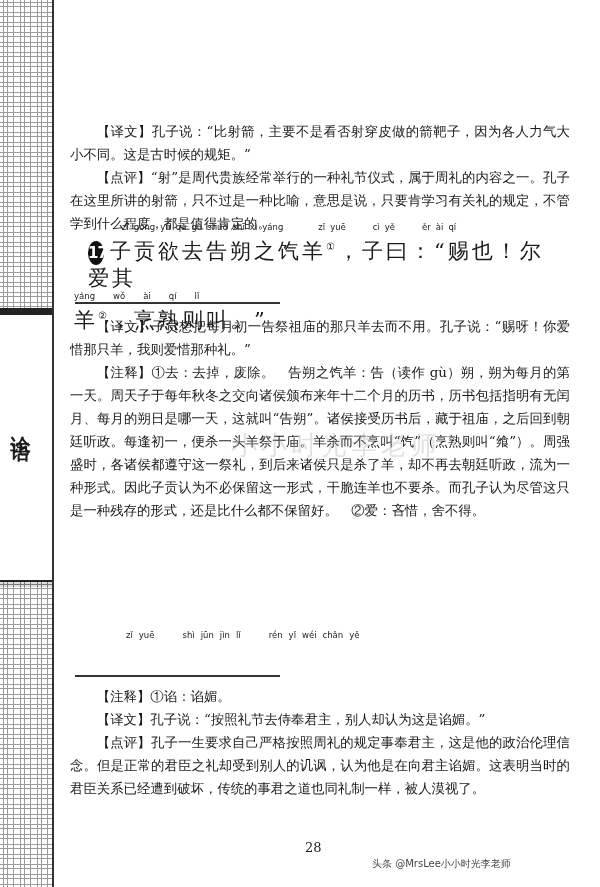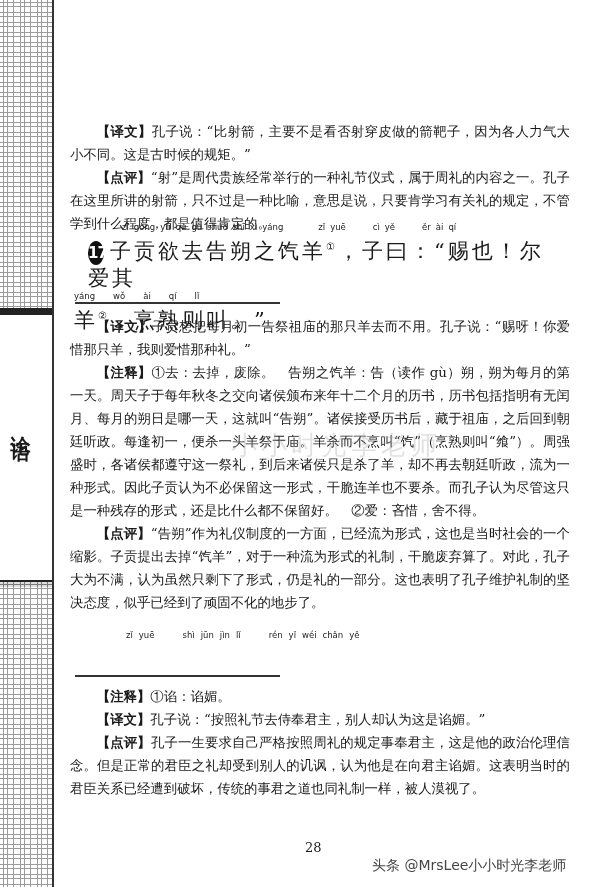--- a/index.html
+++ b/index.html
@@ -12,28 +12,28 @@
       repeating-linear-gradient(90deg, transparent 0 3px, #8a8a8a 3px 4px, transparent 4px 7px, #8a8a8a 7px 8px, transparent 8px 10px);
     background-size:17px 20px;opacity:.85;}
   .pattern.top{top:0;height:315px;}
   .pattern.bottom{top:582px;height:305px;}
   .bar{position:absolute;left:0;width:52px;height:7px;background:#222;}
   .bar.a{top:308px;} .bar.b{top:580px;}
   .spine{position:absolute;left:0;top:315px;width:52px;height:265px;background:#fff;}
   .spine-title{position:absolute;left:14px;top:420px;width:24px;font-size:20px;font-weight:bold;line-height:34px;text-align:center;writing-mode:vertical-rl;letter-spacing:6px;}
   .content{position:absolute;left:70px;width:500px;}
   p.par{margin:0;font-size:13.4px;line-height:23px;text-indent:2em;text-align:justify;}
-  .tag{font-weight:bold;}
+  .tag{font-weight:normal;}
   .verse{position:absolute;left:88px;width:470px;font-size:21px;}
   .py-line{display:flex;font-family:"DejaVu Sans",sans-serif;font-size:8.5px;height:12px;color:#222;}
   .hz{letter-spacing:3px;line-height:26px;}
   .badge{display:inline-block;width:16px;height:24px;border-radius:50%;background:#111;color:#fff;font-size:15px;text-align:center;line-height:24px;font-family:"DejaVu Sans",sans-serif;font-weight:bold;vertical-align:middle;margin-right:6px;letter-spacing:-1px;}
   .rule{position:absolute;left:75px;width:205px;height:1.5px;background:#333;}
   .pagenum{position:absolute;left:305px;top:840px;font-size:13px;font-weight:normal;}
-  .watermark{position:absolute;left:372px;top:857px;font-family:"DejaVu Sans",sans-serif;font-size:14px;color:#444;text-shadow:0 0 2px #fff,0 0 3px #fff;}
+  .watermark{position:absolute;left:372px;top:857px;font-family:"DejaVu Sans",sans-serif;font-size:10px;color:#444;text-shadow:0 0 2px #fff,0 0 3px #fff;}
   .ghost{position:absolute;left:231px;top:428px;font-size:26px;color:rgba(170,170,170,.35);letter-spacing:4px;font-family:Liberation Sans, sans-serif;}
   sup{font-size:10px;}
 </style>
 </head>
 <body>
 
 <div class="sidebar">
   <div class="pattern top"></div>
   <div class="bar a"></div>
   <div class="spine"></div>
@@ -78,21 +78,20 @@
   </div>
   <div class="hz" style="margin-left:-14px;">
     <span>羊</span><sup>②</sup><span>，烹熟则叫。”</span>
   </div>
 </div>
 <div class="rule" style="top:302px;"></div>
 
 <div class="content" style="top:315px;">
   <p class="par"><span class="tag">【译文】</span><span>子贡想把每月初一告祭祖庙的那只羊去而不用。孔子说：“赐呀！你爱惜那只羊，我则爱惜那种礼。”</span></p>
   <p class="par"><span class="tag">【注释】</span><span>①去：去掉，废除。　告朔之饩羊：告（读作 gù）朔，朔为每月的第一天。周天子于每年秋冬之交向诸侯颁布来年十二个月的历书，历书包括指明有无闰月、每月的朔日是哪一天，这就叫“告朔”。诸侯接受历书后，藏于祖庙，之后回到朝廷听政。每逢初一，便杀一头羊祭于庙。羊杀而不烹叫“饩”（烹熟则叫“飨”）。周强盛时，各诸侯都遵守这一祭礼，到后来诸侯只是杀了羊，却不再去朝廷听政，流为一种形式。因此子贡认为不必保留这一形式，干脆连羊也不要杀。而孔子认为尽管这只是一种残存的形式，还是比什么都不保留好。　②爱：吝惜，舍不得。</span></p>
-  <p class="par"><span class="tag">【点评】</span><span>“告朔”作为礼仪制度的一方面，已经流为形式，这也是当时社会的一个缩影。子贡提出去掉“饩羊”，对于一种流为形式的礼制，干脆废弃算了。对此，孔子大为不满，认为虽然只剩下了形式，仍是礼的一部分。这也表明了孔子维护礼制的坚决态度，似乎已经到了顽固不化的地步了。</span></p>
 </div>
 
 <div class="ghost">小小时光李老师</div>
 
 <div class="verse" style="top:630px;">
   <div class="py-line" style="padding-left:38px;gap:6px;">
     <span>zǐ</span>
     <span style="margin-right:22px;">yuē</span>
     <span>shì</span>
     <span>jūn</span>

